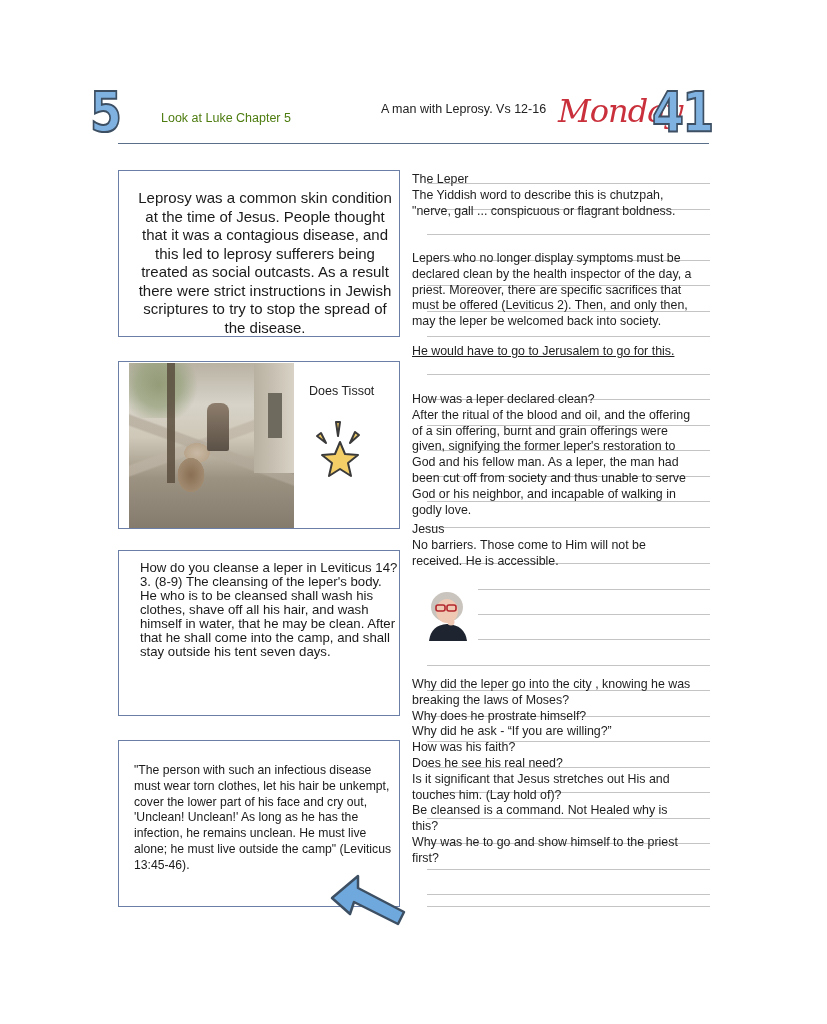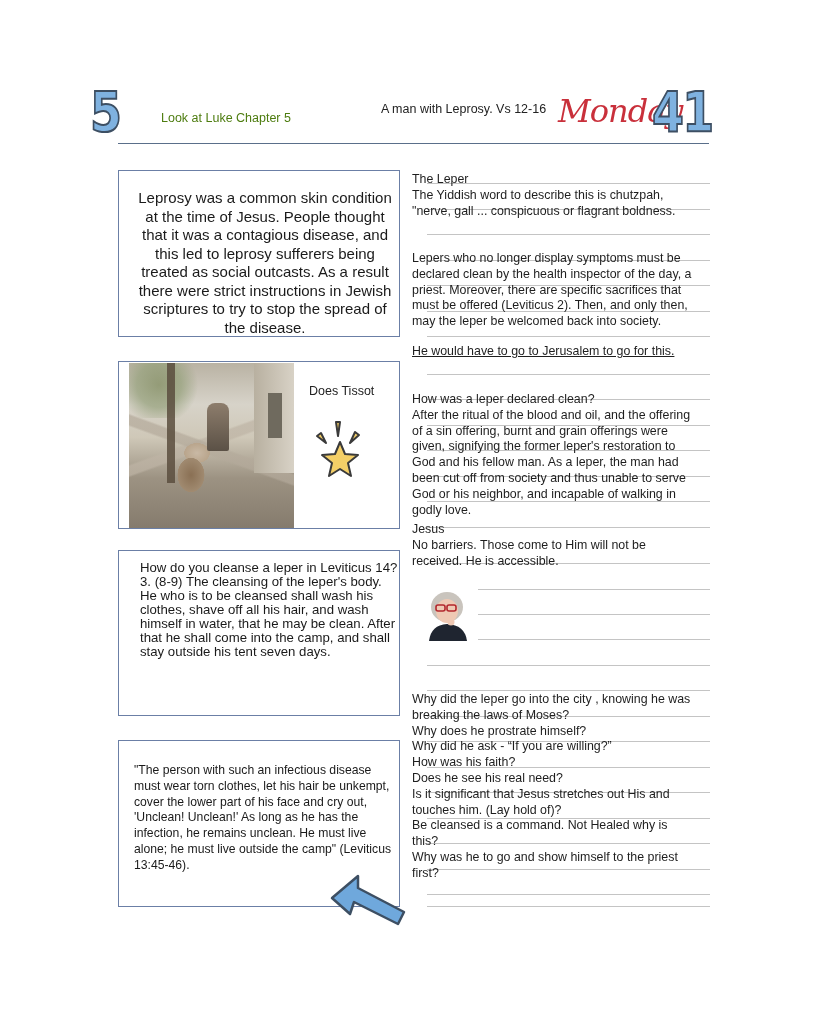--- a/index.html
+++ b/index.html
@@ -171,21 +171,21 @@
 
 <svg id="avatar" viewBox="0 0 50 52">
   <ellipse cx="24" cy="18" rx="16" ry="15" fill="#c9c4bd"></ellipse>
   <ellipse cx="24" cy="22" rx="11" ry="12" fill="#efc9b4"></ellipse>
   <rect x="13" y="16" width="9" height="6" rx="2" fill="none" stroke="#b3272d" stroke-width="1.6"></rect>
   <rect x="24" y="16" width="9" height="6" rx="2" fill="none" stroke="#b3272d" stroke-width="1.6"></rect>
   <path d="M6 52 Q8 36 24 35 Q42 36 44 52 Z" fill="#1f2530"></path>
   <circle cx="28" cy="33" r="3.5" fill="#efc9b4"></circle>
 </svg>
 
-<div class="rtext" style="top:677px;margin-top:15px;">Why did the leper go into the city , knowing he was
+<div class="rtext" style="top:677px;">Why did the leper go into the city , knowing he was
 breaking the laws of Moses?
 Why does he prostrate himself?
 Why did he ask - “If you are willing?”
 How was his faith?
 Does he see his real need?
 Is it significant that Jesus stretches out His and
 touches him. (Lay hold of)?
 Be cleansed is a command.  Not Healed why is
 this?
 Why was he to go and show himself to the priest

